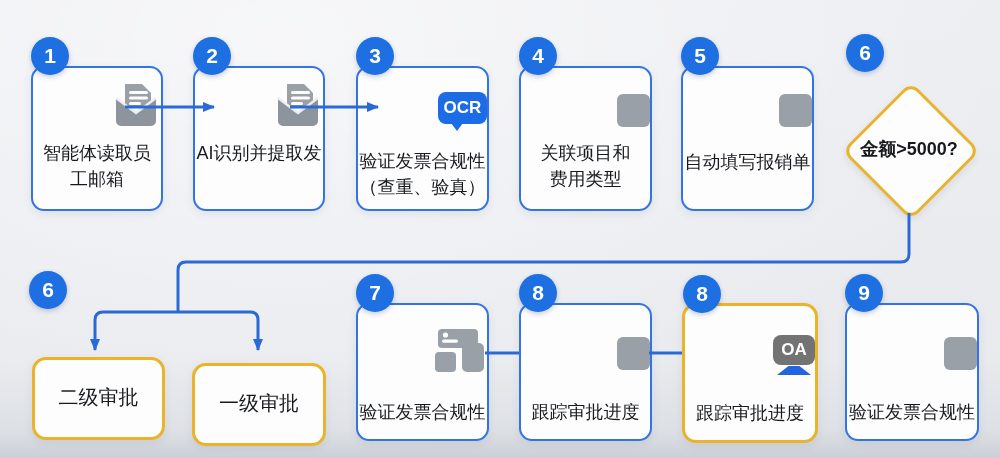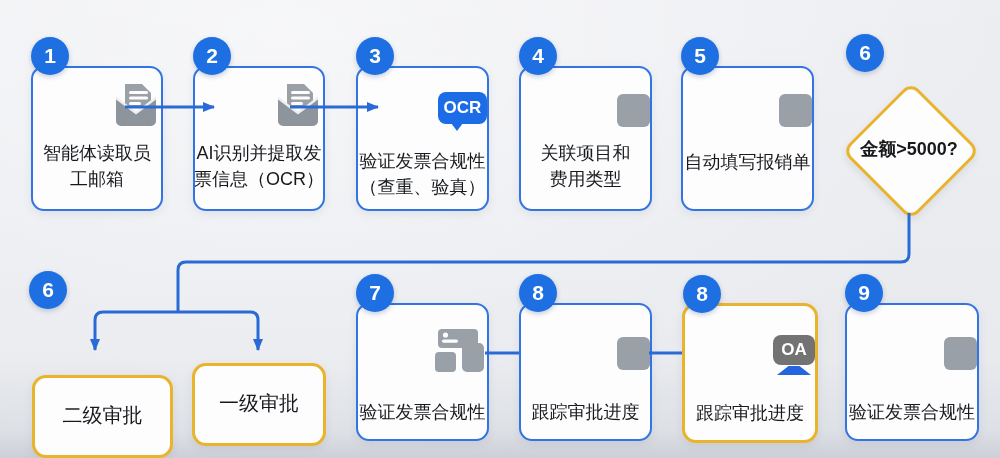--- a/index.html
+++ b/index.html
@@ -94,21 +94,20 @@
         <path d="M14 1 h17 l9 9 v15 h-26 z" fill="#9aa0a5"></path>
         <rect x="18" y="8" width="19" height="3" rx="1.5" fill="#fdfdfe"></rect>
         <rect x="18" y="13.5" width="19" height="3" rx="1.5" fill="#fdfdfe"></rect>
         <rect x="18" y="19" width="12" height="3" rx="1.5" fill="#fdfdfe"></rect>
         <path d="M5 15 L25 30 L45 15 L45 38 a5 5 0 0 1 -5 5 H10 a5 5 0 0 1 -5 -5 Z" fill="#8e949b"></path>
         <path d="M5 15 L25 30 L45 15" fill="none" stroke="#eceef0" stroke-width="2.4"></path>
       </svg>
     </div>
     <div class="label" style="top:72px;">
       <div>AI识别并提取发</div>
-        <div>票信息（OCR）</div>
     </div>
   </div>
 
   <div class="node" style="left:356px;top:66px;width:129px;height:141px;">
     <div class="badge">
         <span>3</span>
       </div>
     <div class="icon-wrap" style="top:24px;">
       <div class="ocr">OCR</div>
     </div>
@@ -148,21 +147,21 @@
     </div>
   <div class="diamond-box">
     <div class="diamond"></div>
     <div class="diamond-label">金额&gt;5000?</div>
   </div>
 
   <div class="badge floating" style="left:29px;top:271px;">
       <span>6</span>
     </div>
 
-  <div class="node yellow" style="left:32px;top:375px;width:127px;height:77px;padding-left:8px;">
+  <div class="node yellow" style="left:32px;top:357px;width:127px;height:77px;">
     <div class="label" style="top:24px;font-size:20px;">
       <div>二级审批</div>
     </div>
   </div>
 
   <div class="node yellow" style="left:192px;top:363px;width:128px;height:77px;">
     <div class="label" style="top:24px;font-size:20px;">
       <div>一级审批</div>
     </div>
   </div>

